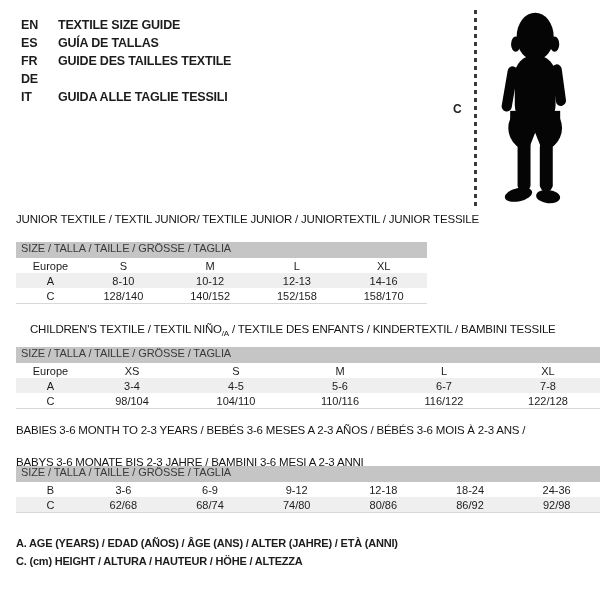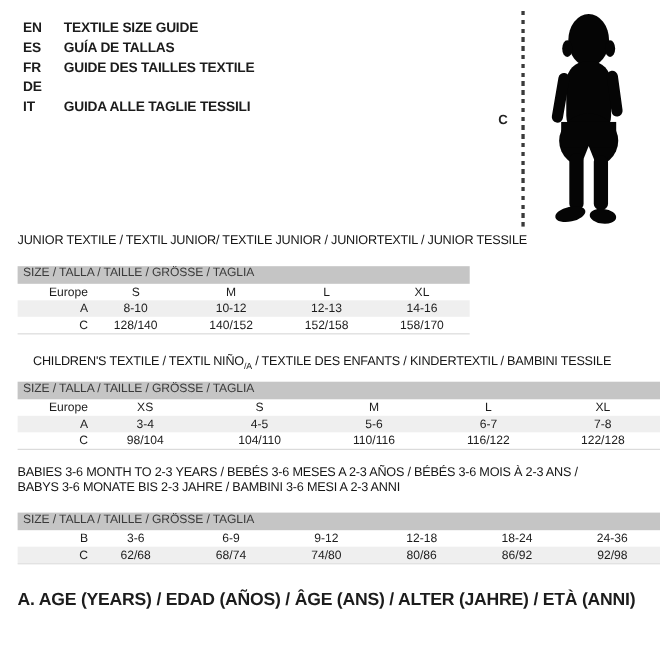--- a/index.html
+++ b/index.html
@@ -24,27 +24,27 @@
   .subsc{font-size:8px;vertical-align:sub;}
 
   
   .tbl{position:absolute;left:16px;font-size:11px;border-bottom:1px solid #d8d8d8;}
   .bar{height:16px;background:#c5c5c5;color:#3a3a3a;display:flex;align-items:flex-start;
        padding-left:5px;font-size:11px;letter-spacing:-0.1px;}
   .row{display:grid;height:15px;align-items:center;}
   .cols4 .row{grid-template-columns:64px repeat(4,1fr);}
   .cols5 .row{grid-template-columns:64px repeat(5,1fr);}
   .cols6 .row{grid-template-columns:64px repeat(6,1fr);}
-  .lbl{padding-left:5px;text-align:right;}
+  .lbl{padding-left:5px;text-align:center;}
   .cell{text-align:center;}
   .r-alt{background:#efefef;}
 
   
   .footnotes{position:absolute;left:16px;top:537px;}
-  .footnote{height:18px;font-weight:bold;font-size:16px;letter-spacing:-0.2px;white-space:nowrap;}
+  .footnote{height:18px;font-weight:bold;font-size:11px;letter-spacing:-0.2px;white-space:nowrap;}
 </style>
 </head>
 <body>
 
 <div class="lang-block">
   <div class="lang-row">
     <span class="lang-code">EN</span>
     <span class="lang-title">TEXTILE SIZE GUIDE</span>
   </div>
   <div class="lang-row">
@@ -139,21 +139,21 @@
     <span class="lbl">C</span>
     <span class="cell">98/104</span>
     <span class="cell">104/110</span>
     <span class="cell">110/116</span>
     <span class="cell">116/122</span>
     <span class="cell">122/128</span>
   </div>
 </div>
 
 <div class="sec-title" style="top:424px;text-align:center;">BABIES 3-6 MONTH TO 2-3 YEARS / BEBÉS 3-6 MESES A 2-3 AÑOS / BÉBÉS 3-6 MOIS À 2-3 ANS /</div>
-<div class="sec-title" style="top:437px;">BABYS 3-6 MONATE BIS 2-3 JAHRE / BAMBINI 3-6 MESI A 2-3 ANNI</div>
+<div class="sec-title" style="top:456px;">BABYS 3-6 MONATE BIS 2-3 JAHRE / BAMBINI 3-6 MESI A 2-3 ANNI</div>
 <div class="tbl cols6" style="top:466px;width:584px;">
   <div class="bar">
     <span>SIZE / TALLA / TAILLE / GRÖSSE / TAGLIA</span>
   </div>
   <div class="row">
     <span class="lbl">B</span>
     <span class="cell">3-6</span>
     <span class="cell">6-9</span>
     <span class="cell">9-12</span>
     <span class="cell">12-18</span>
@@ -166,13 +166,14 @@
     <span class="cell">68/74</span>
     <span class="cell">74/80</span>
     <span class="cell">80/86</span>
     <span class="cell">86/92</span>
     <span class="cell">92/98</span>
   </div>
 </div>
 
 <div class="footnotes">
   <div class="footnote">A. AGE (YEARS) / EDAD (AÑOS) / ÂGE (ANS) / ALTER (JAHRE) / ETÀ (ANNI)</div>
+  <div class="footnote">C. (cm) HEIGHT / ALTURA / HAUTEUR / HÖHE / ALTEZZA</div>
 </div>
 
 </body></html>

